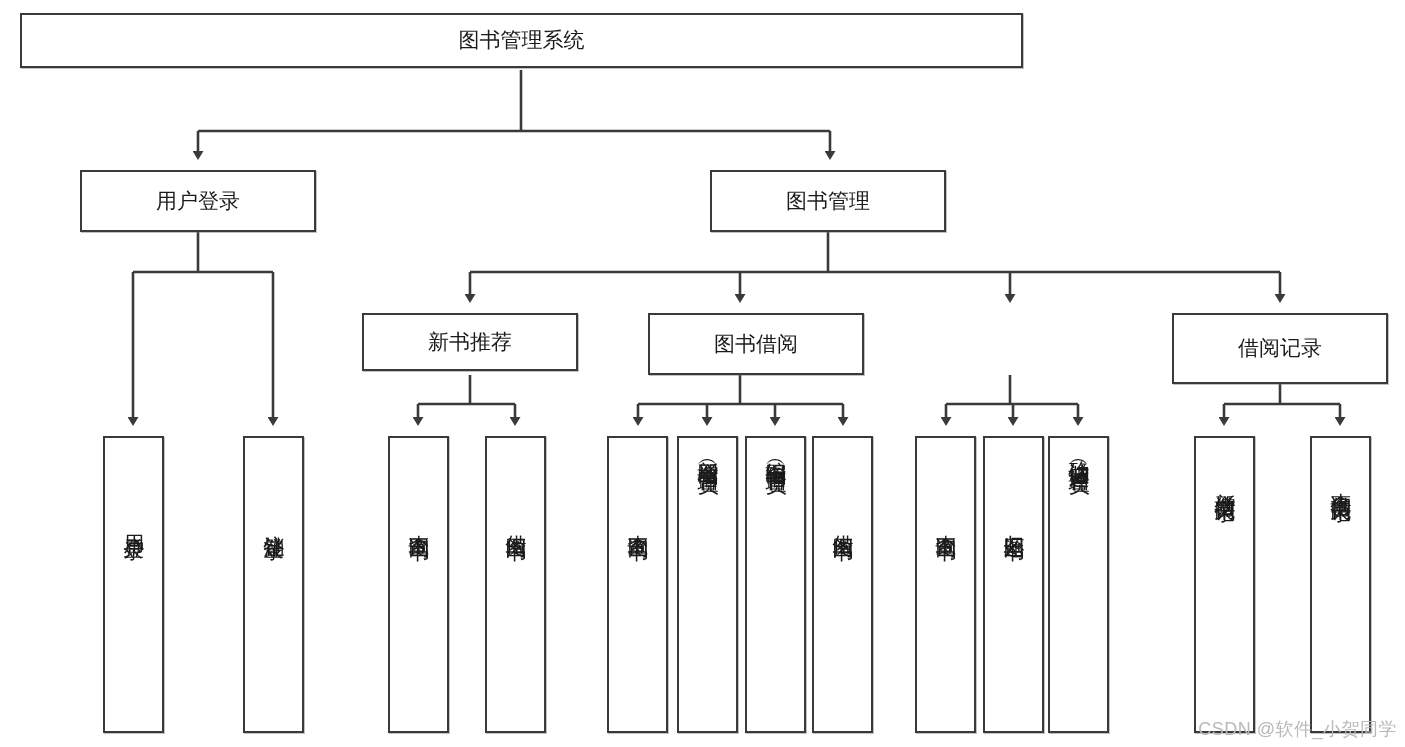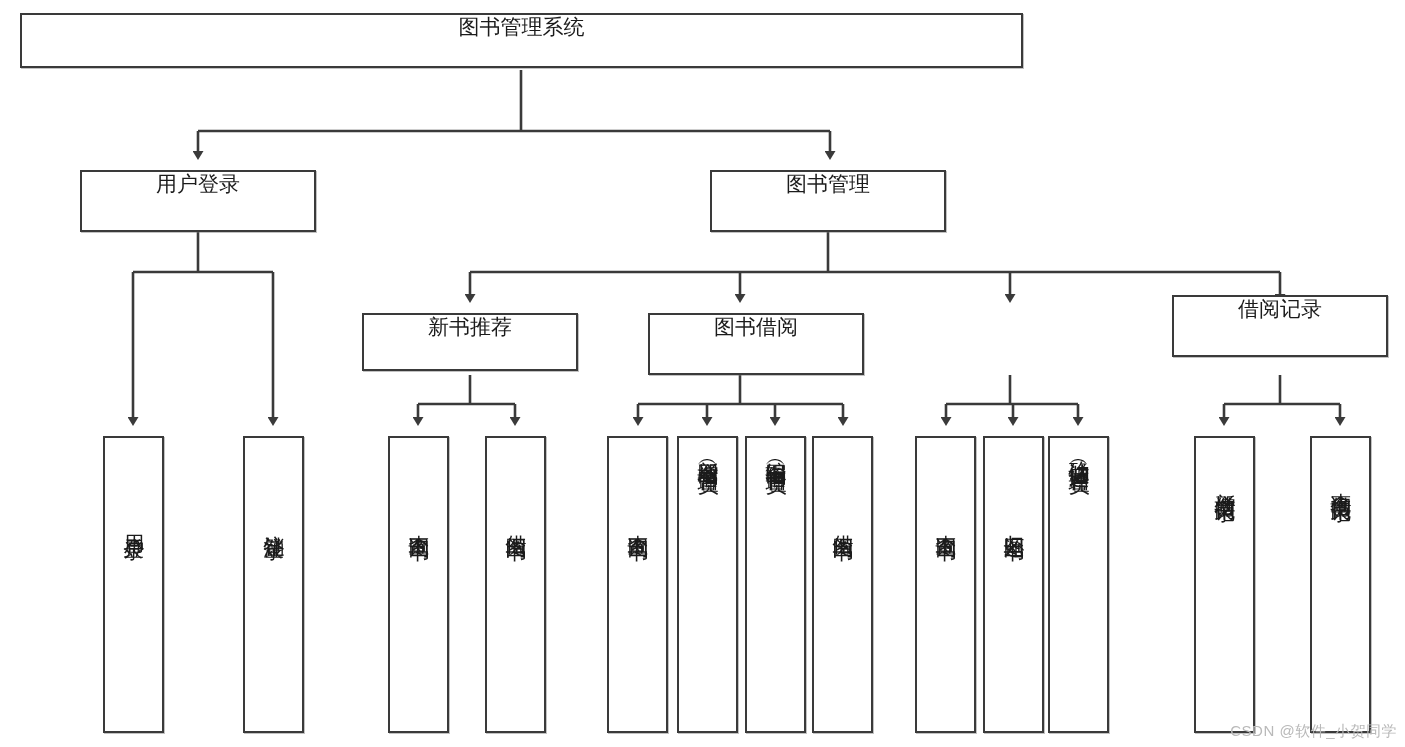--- a/index.html
+++ b/index.html
@@ -22,20 +22,21 @@
     width: 1405px;
     height: 747px;
     pointer-events: none;
   }
   .node {
     position: absolute;
     box-sizing: border-box;
     background: #ffffff;
     border: 2px solid #3a3a3a;
     display: flex;
+    align-items: center;
     justify-content: center;
     box-shadow: 1px 1px 0 rgba(120,120,120,0.45);
   }
   .node .lbl {
     color: #1b1b1b;
     line-height: 1.18;
     white-space: nowrap;
     text-align: center;
   }
   .node.horiz .lbl {
@@ -52,21 +53,21 @@
     writing-mode: vertical-rl;
     text-orientation: upright;
     font-size: 21px;
     letter-spacing: 2px;
     white-space: normal;
   }
   #watermark {
     position: absolute;
     right: 8px;
     bottom: 6px;
-    font-size: 15px;
+    font-size: 18px;
     color: #b9b9b9;
     letter-spacing: 0.5px;
     white-space: nowrap;
   }
 </style>
 </head>
 <body>
 
 <div id="canvas">
 
@@ -130,21 +131,21 @@
   <div class="node horiz" style="left:710px; top:170px; width:236px; height:62px;">
     <span class="lbl">图书管理</span>
   </div>
 
   <div class="node horiz" style="left:362px; top:313px; width:216px; height:58px;">
     <span class="lbl">新书推荐</span>
   </div>
   <div class="node horiz" style="left:632px; top:313px; width:216px; height:62px;margin-left:16px;">
     <span class="lbl">图书借阅</span>
   </div>
-  <div class="node horiz" style="left:1172px; top:295px; width:216px; height:62px;">
+  <div class="node horiz" style="left:1172px; top:313px; width:216px; height:71px;">
     <span class="lbl">借阅记录</span>
   </div>
 
   <div class="node vert" style="left:103px; top:436px; width:61px; height:297px; padding-top:80px;">
     <span class="lbl">用户登录</span>
   </div>
   <div class="node vert" style="left:243px; top:436px; width:61px; height:297px; padding-top:80px;">
     <span class="lbl">注销登录</span>
   </div>
 

